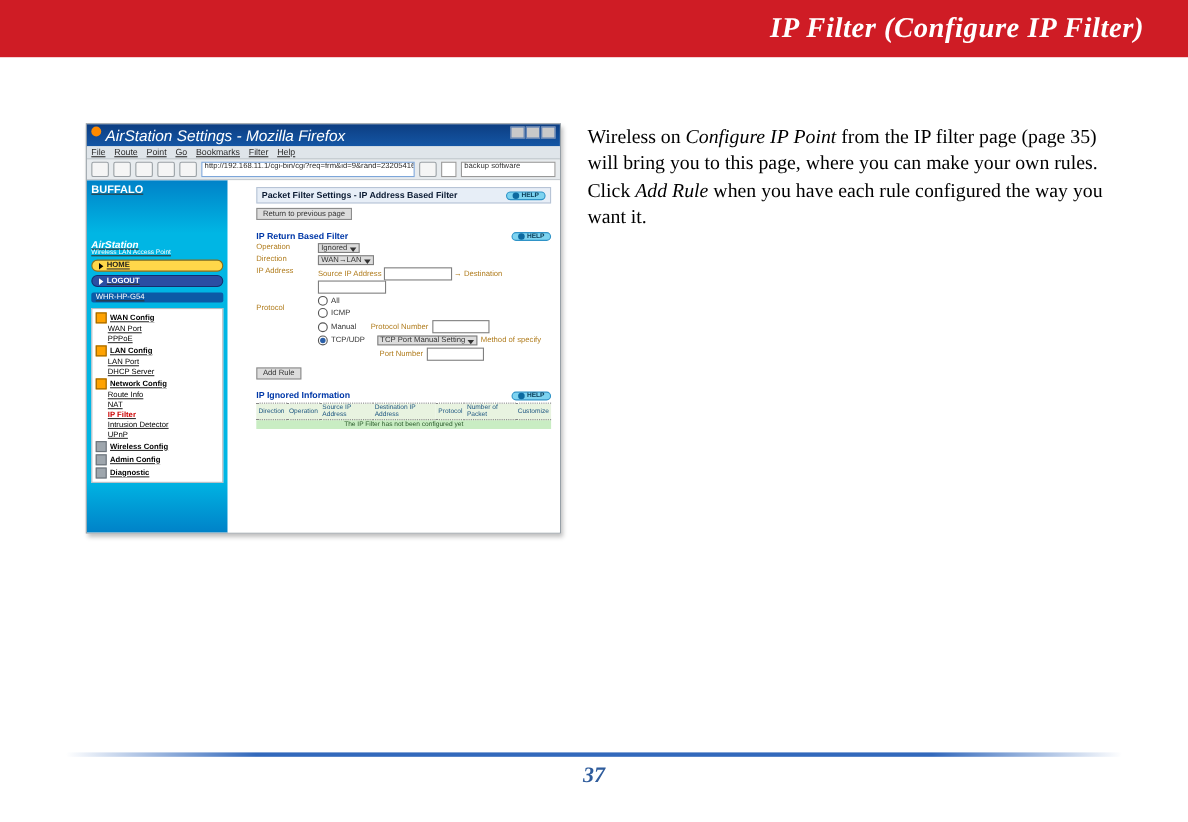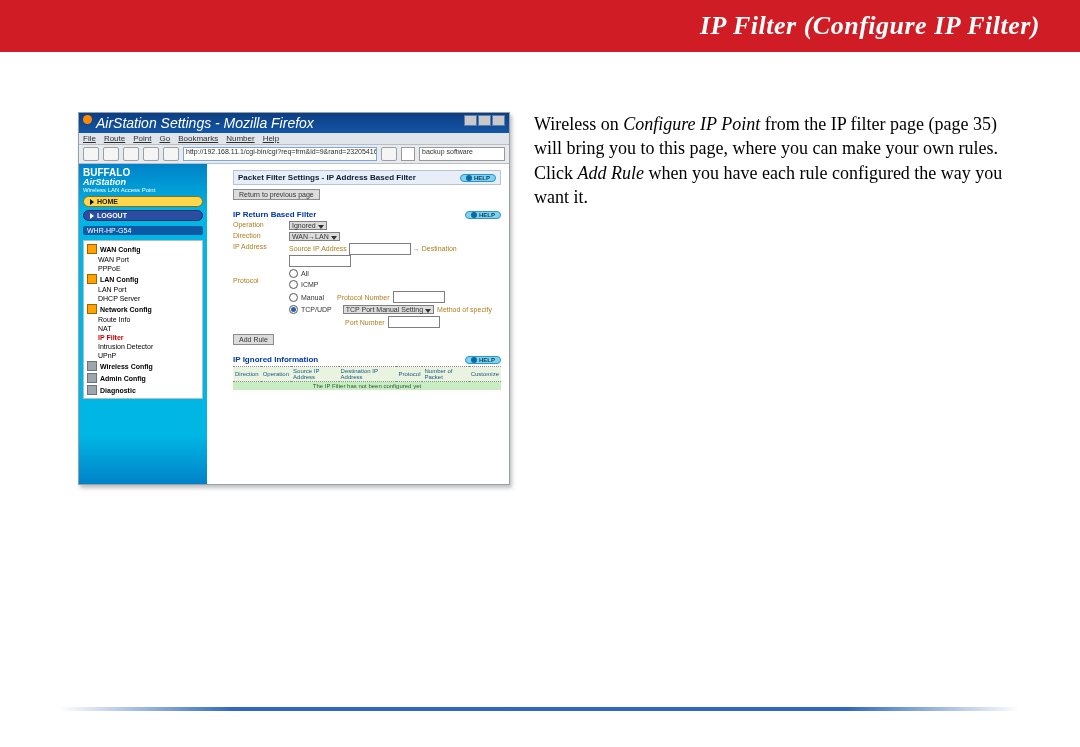--- a/index.html
+++ b/index.html
@@ -19,23 +19,23 @@
   .shot .win-title .ctrls span{width:11px;height:9px;background:#c9c9c9;border:1px solid #5b7eb3;display:inline-block;}
   .shot .menubar{background:#dfe5ea;padding:1px 4px;font-size:8px;color:#2d2d2d;display:flex;gap:8px;border-bottom:1px solid #b8bec3;}
   .shot .menubar span{text-decoration:underline;text-decoration-color:#2d2d2d;}
   .shot .toolbar{background:#e7ebee;padding:2px 4px;display:flex;align-items:center;gap:4px;border-bottom:1px solid #b8bec3;}
   .shot .toolbar .navbtn{width:14px;height:12px;border:1px solid #9aa0a5;background:#f5f5f5;border-radius:2px;}
   .shot .toolbar .url{flex:1;max-width:230px;background:#fff;border:1px solid #7da6d9;height:12px;font-size:7px;padding:0 2px;color:#2a2a2a;overflow:hidden;white-space:nowrap;}
   .shot .toolbar .gicon{width:12px;height:12px;background:#fff;border:1px solid #999;}
   .shot .toolbar .search{width:80px;height:12px;background:#fff;border:1px solid #999;font-size:7px;padding:0 2px;white-space:nowrap;overflow:hidden;}
   
   .inner{display:flex;background:#fff;height:320px;}
-  .sidebar{width:120px;background:linear-gradient(#0082c8,#00b6e4 15%,#00b6e4 85%,#0082c8);padding:4px 4px 4px 4px;display:flex;flex-direction:column;gap:3px;}
+  .sidebar{width:120px;background:linear-gradient(#0082c8,#00b6e4 15%,#00b6e4 85%,#0082c8);padding:4px 4px 4px 4px;display:flex;flex-direction:column;gap:3px;text-decoration:underline;}
   .brand{color:#fff;font-weight:700;font-size:10px;line-height:1;}
-  .brand .sub{font-style:italic;font-size:9px;}
+  .brand .sub{font-style:italic;font-size:9px;margin-top:40px;}
   .brand .tag{font-size:6px;font-weight:400;font-style:normal;}
   .pillbtn{background:#ffd74a;border:1px solid #8a6d1a;border-radius:7px;font-size:7px;font-weight:700;color:#1a1a1a;padding:1px 6px;display:flex;align-items:center;gap:3px;}
   .pillbtn.blue{background:#2b4ea3;color:#fff;border-color:#13306f;}
   .pillbtn .arrow{width:0;height:0;border-top:3px solid transparent;border-bottom:3px solid transparent;border-left:4px solid #000;}
   .pillbtn.blue .arrow{border-left-color:#fff;}
   .model{background:#0c5aa6;color:#fff;font-size:7px;padding:1px 4px;border-radius:2px;margin-top:2px;}
   .navlist{background:#fff;border:1px solid #b5bcc2;margin-top:2px;padding:2px 0;}
   .navitem{display:flex;align-items:center;gap:3px;padding:1px 3px;font-size:7px;color:#000;}
   .navitem.group{font-weight:700;}
   .navitem .chip{width:8px;height:8px;background:#ffa200;border:1px solid #9c6500;display:inline-block;}
@@ -86,21 +86,21 @@
             <span></span>
           </div>
         </div>
 
         <div class="menubar">
           <span>File</span>
           <span>Route</span>
           <span>Point</span>
           <span>Go</span>
           <span>Bookmarks</span>
-          <span>Number</span>
+          <span>Filter</span>
           <span>Help</span>
         </div>
 
         <div class="toolbar">
           <span class="navbtn"></span>
           <span class="navbtn"></span>
           <span class="navbtn"></span>
           <span class="navbtn"></span>
           <span class="navbtn"></span>
           <span class="url">http://192.168.11.1/cgi-bin/cgi?req=frm&amp;id=9&amp;rand=232054161</span>
@@ -268,15 +268,16 @@
     </div>
 
     <div class="para-col">
       <span>Wireless on </span><em>Configure IP Point</em><span> from the IP filter page (page 35) will bring you to this page, where you can make your own rules. Click </span><em>Add Rule</em><span> when you have each rule configured the way you want it.</span>
     </div>
 
   </div>
 
   <div class="pg-footer">
     <div class="grad"></div>
+    <div class="num">37</div>
   </div>
 
 </div>
 
 </body></html>

